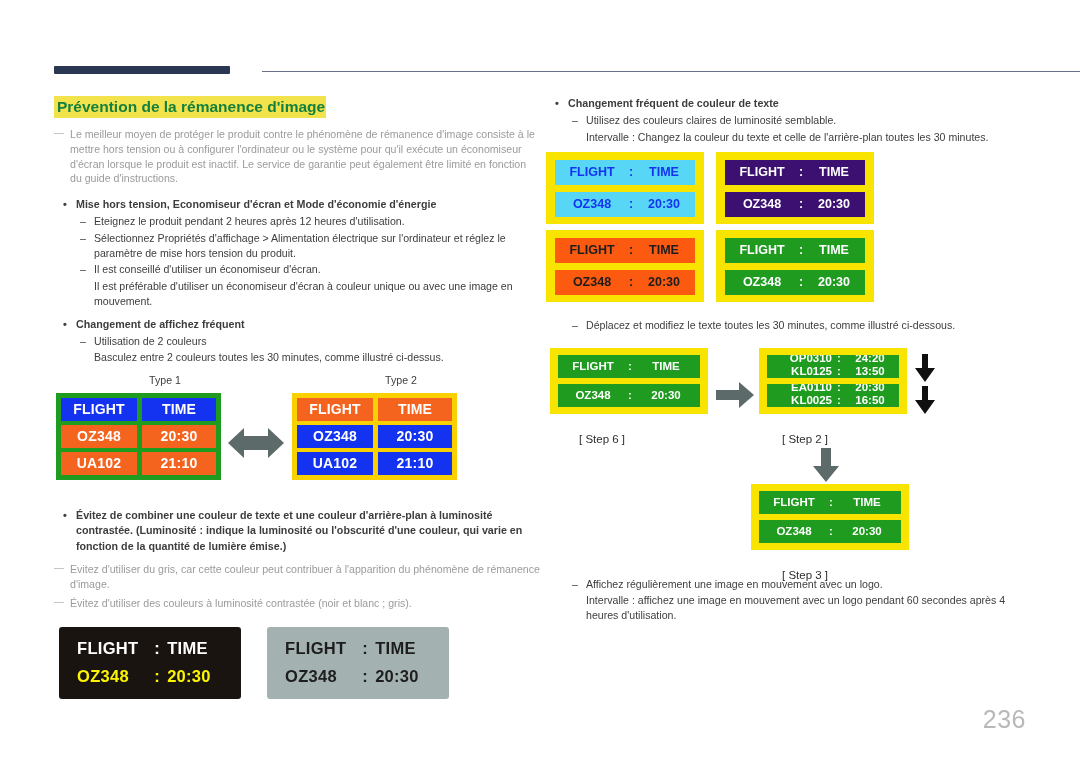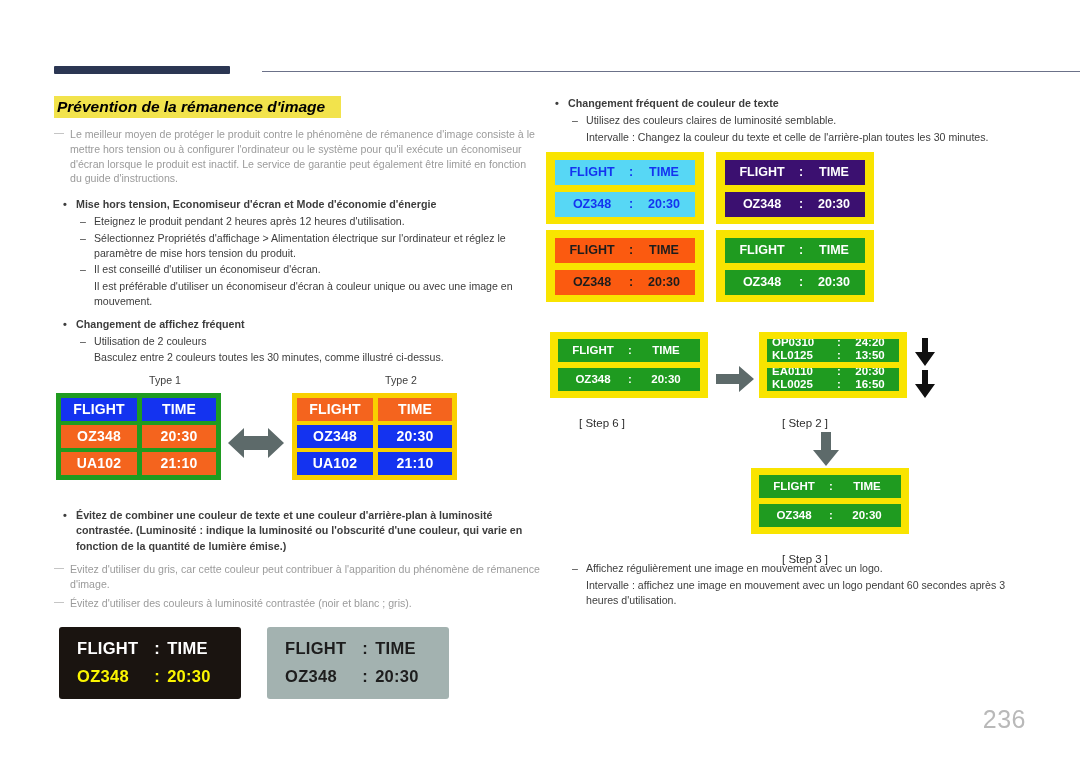--- a/index.html
+++ b/index.html
@@ -61,26 +61,25 @@
     left: 546px;
     top: 96px;
     width: 490px;
   }
 
   
   .section-title {
     display: inline-block;
     font-size: 15.5px;
     font-weight: bold;
-    color: #000000;
+    color: #15803d;
     background: #f2e34c;
-    padding: 1px 16px 2px 3px;
+    padding: 1px 1px 2px 3px;
     line-height: 1.25;
     margin-bottom: 9px;
-    font-style: italic;
   }
 
   
   .note {
     position: relative;
     padding-left: 16px;
     font-size: 10.6px;
     line-height: 14.6px;
     color: #9b9b9b;
     margin-bottom: 5px;
@@ -290,21 +289,21 @@
     font-size: 11.5px;
     font-weight: bold;
     font-family: "Liberation Sans", sans-serif;
     display: flex;
     height: 13px;
     line-height: 13px;
     padding: 0 5px;
     box-sizing: border-box;
   }
   .scrollrow .halfline.top { margin-top: -3px; }
-  .scrollrow .hc1 { flex: 0 0 60px; text-align: left; }
+  .scrollrow .hc1 { flex: 0 0 60px; text-align: right; }
   .scrollrow .hsep { flex: 0 0 14px; text-align: center; }
   .scrollrow .hc2 { flex: 1; text-align: center; }
 
   .step-label {
     position: absolute;
     font-size: 11.5px;
     color: #2e2e2e;
     font-family: "Liberation Sans", sans-serif;
     white-space: nowrap;
   }
@@ -475,20 +474,21 @@
       <div class="srow" style="background:#1f9b20;color:#ffffff;">
         <span class="sc1">OZ348</span>
         <span class="ssep">:</span>
         <span class="sc2">20:30</span>
       </div>
     </div>
   </div>
 
   <div class="sp10"></div>
 
+  <div class="dash">Déplacez et modifiez le texte toutes les 30 minutes, comme illustré ci-dessous.</div>
 
   <div class="steps">
 
     <div class="stepbox" style="left:4px; top:6px; width:158px;">
       <div class="srow">
         <span class="sc1">FLIGHT</span>
         <span class="ssep">:</span>
         <span class="sc2">TIME</span>
       </div>
       <div class="srow">
@@ -551,17 +551,17 @@
       <div class="srow">
         <span class="sc1">OZ348</span>
         <span class="ssep">:</span>
         <span class="sc2">20:30</span>
       </div>
     </div>
     <div class="step-label" style="left:236px; top:227px;">[ Step 3 ]</div>
   </div>
 
   <div class="dash">Affichez régulièrement une image en mouvement avec un logo.</div>
-  <div class="dash-cont">Intervalle : affichez une image en mouvement avec un logo pendant 60 secondes après 3 heures d'utilisation.</div>
+  <div class="dash-cont">Intervalle : affichez une image en mouvement avec un logo pendant 60 secondes après 4 heures d'utilisation.</div>
 
 </div>
 
 <div class="page-number">236</div>
 
 </body></html>

